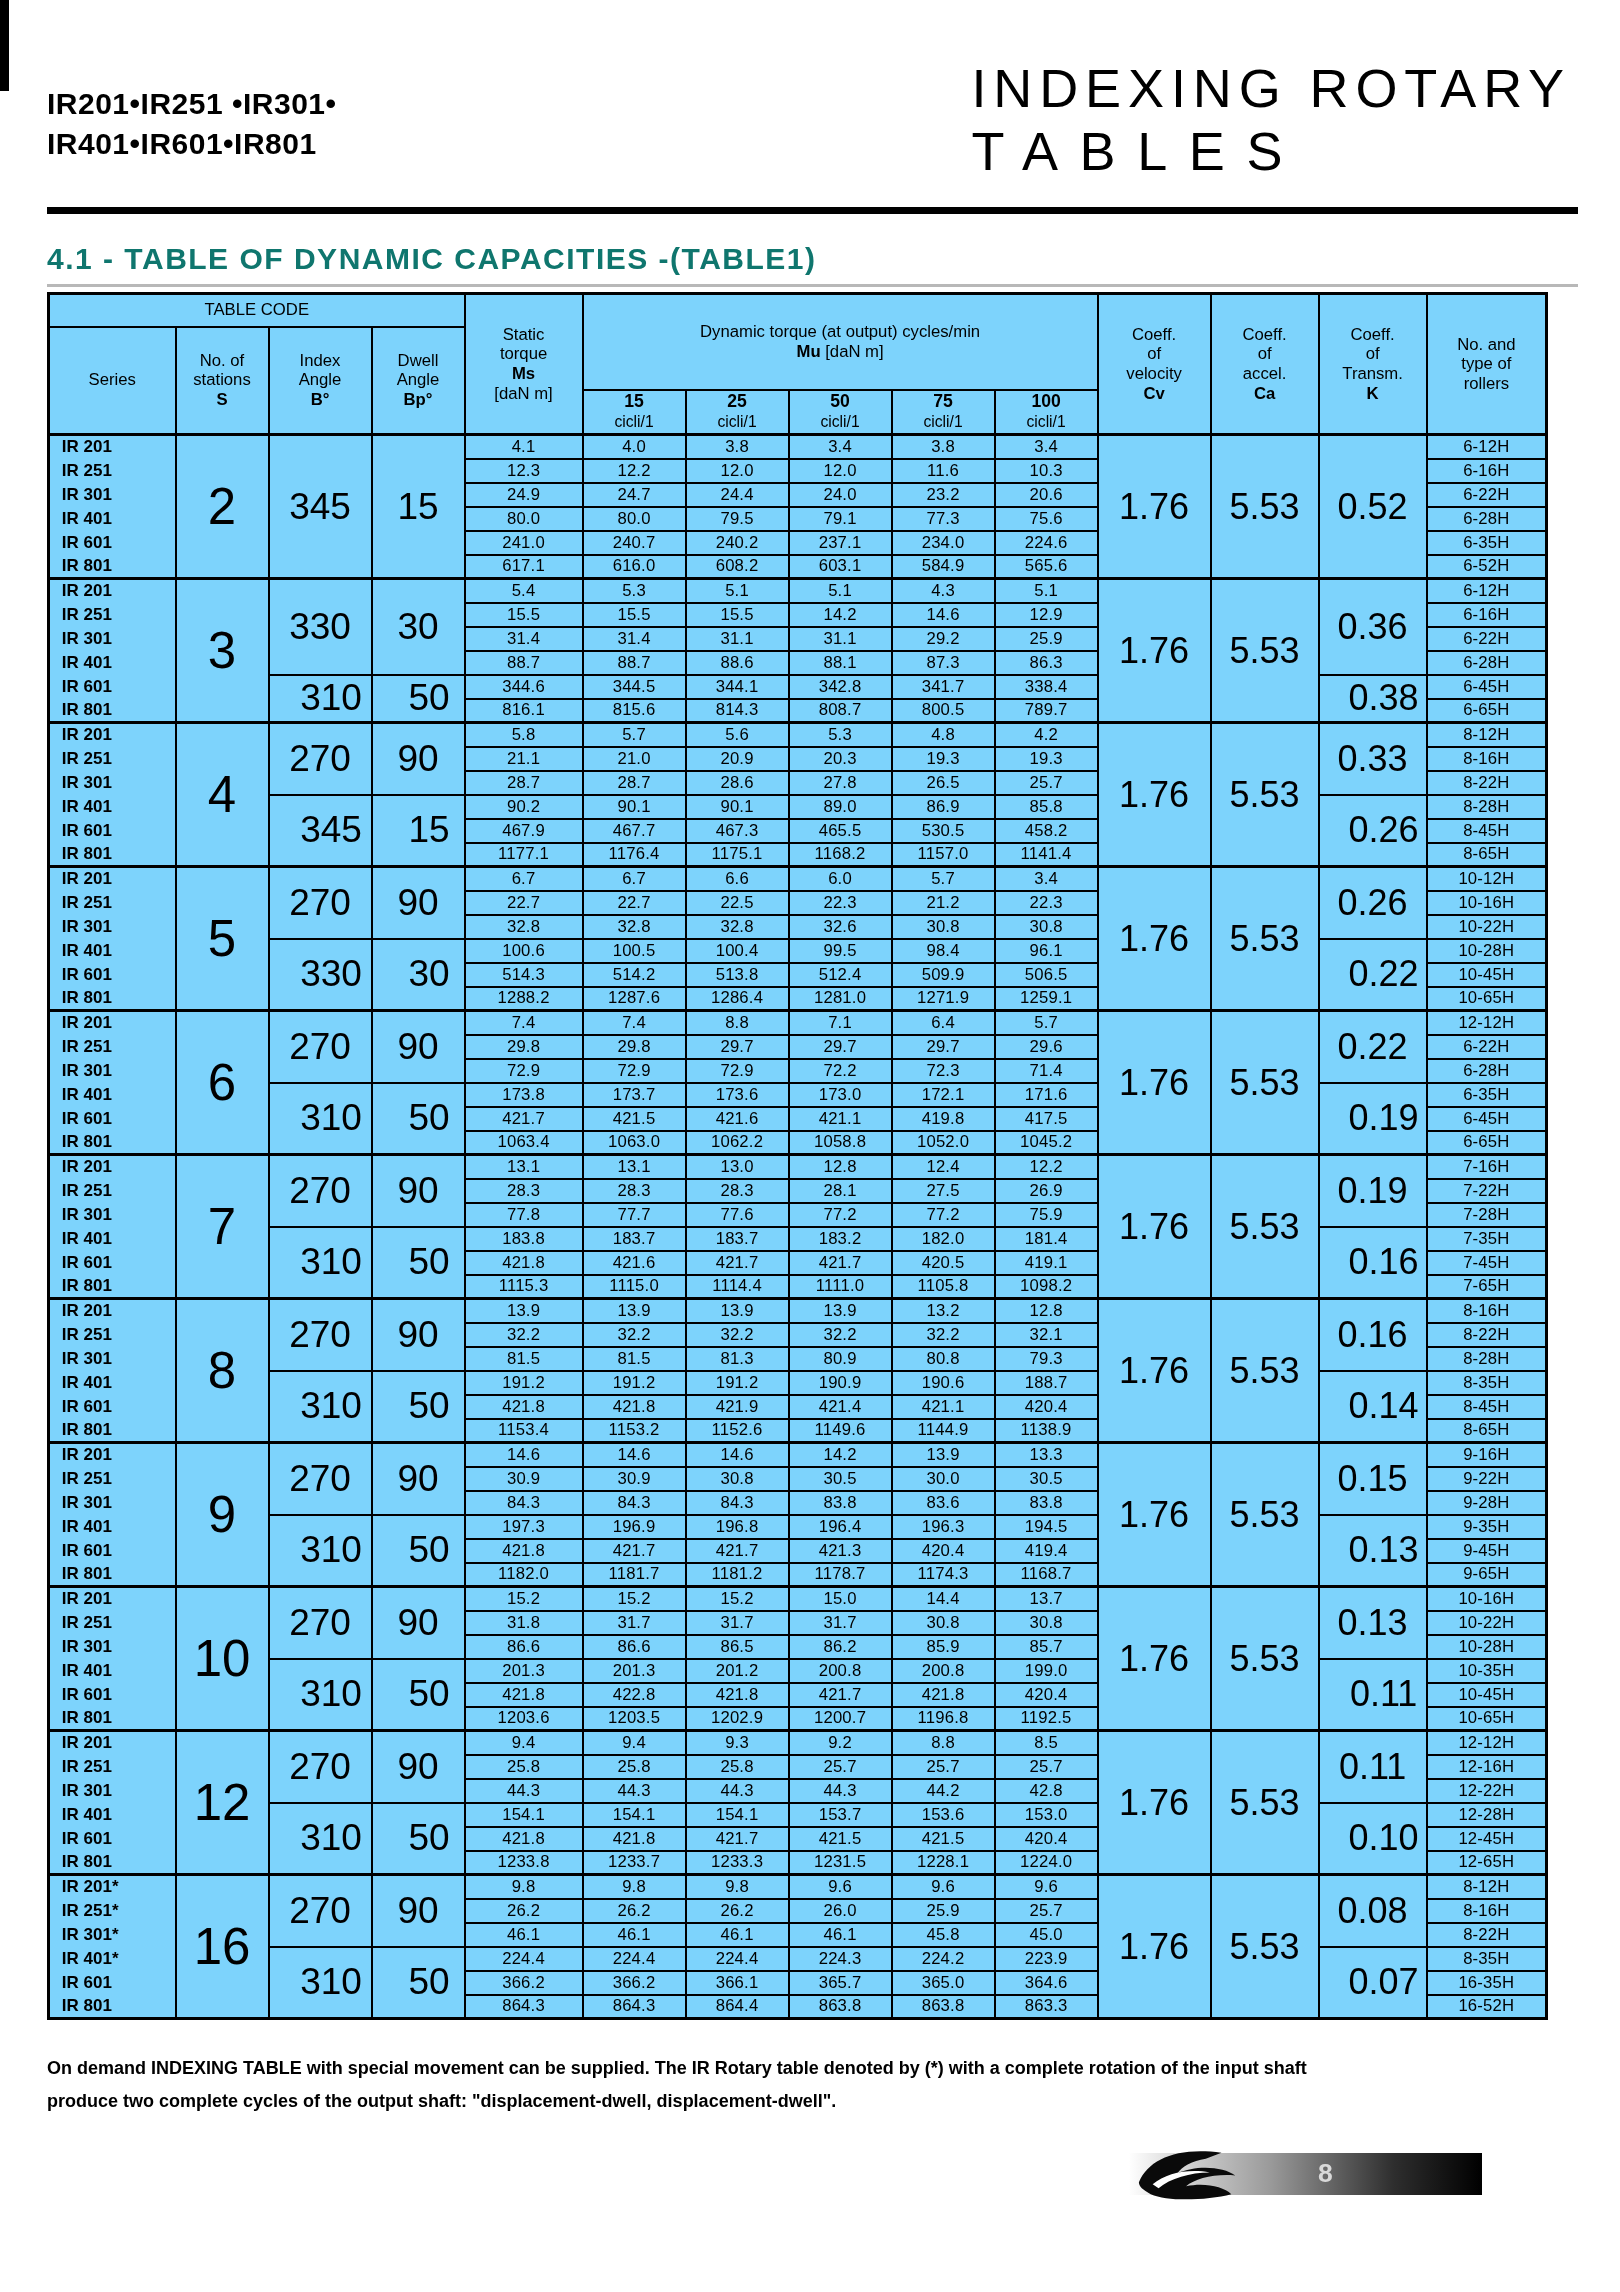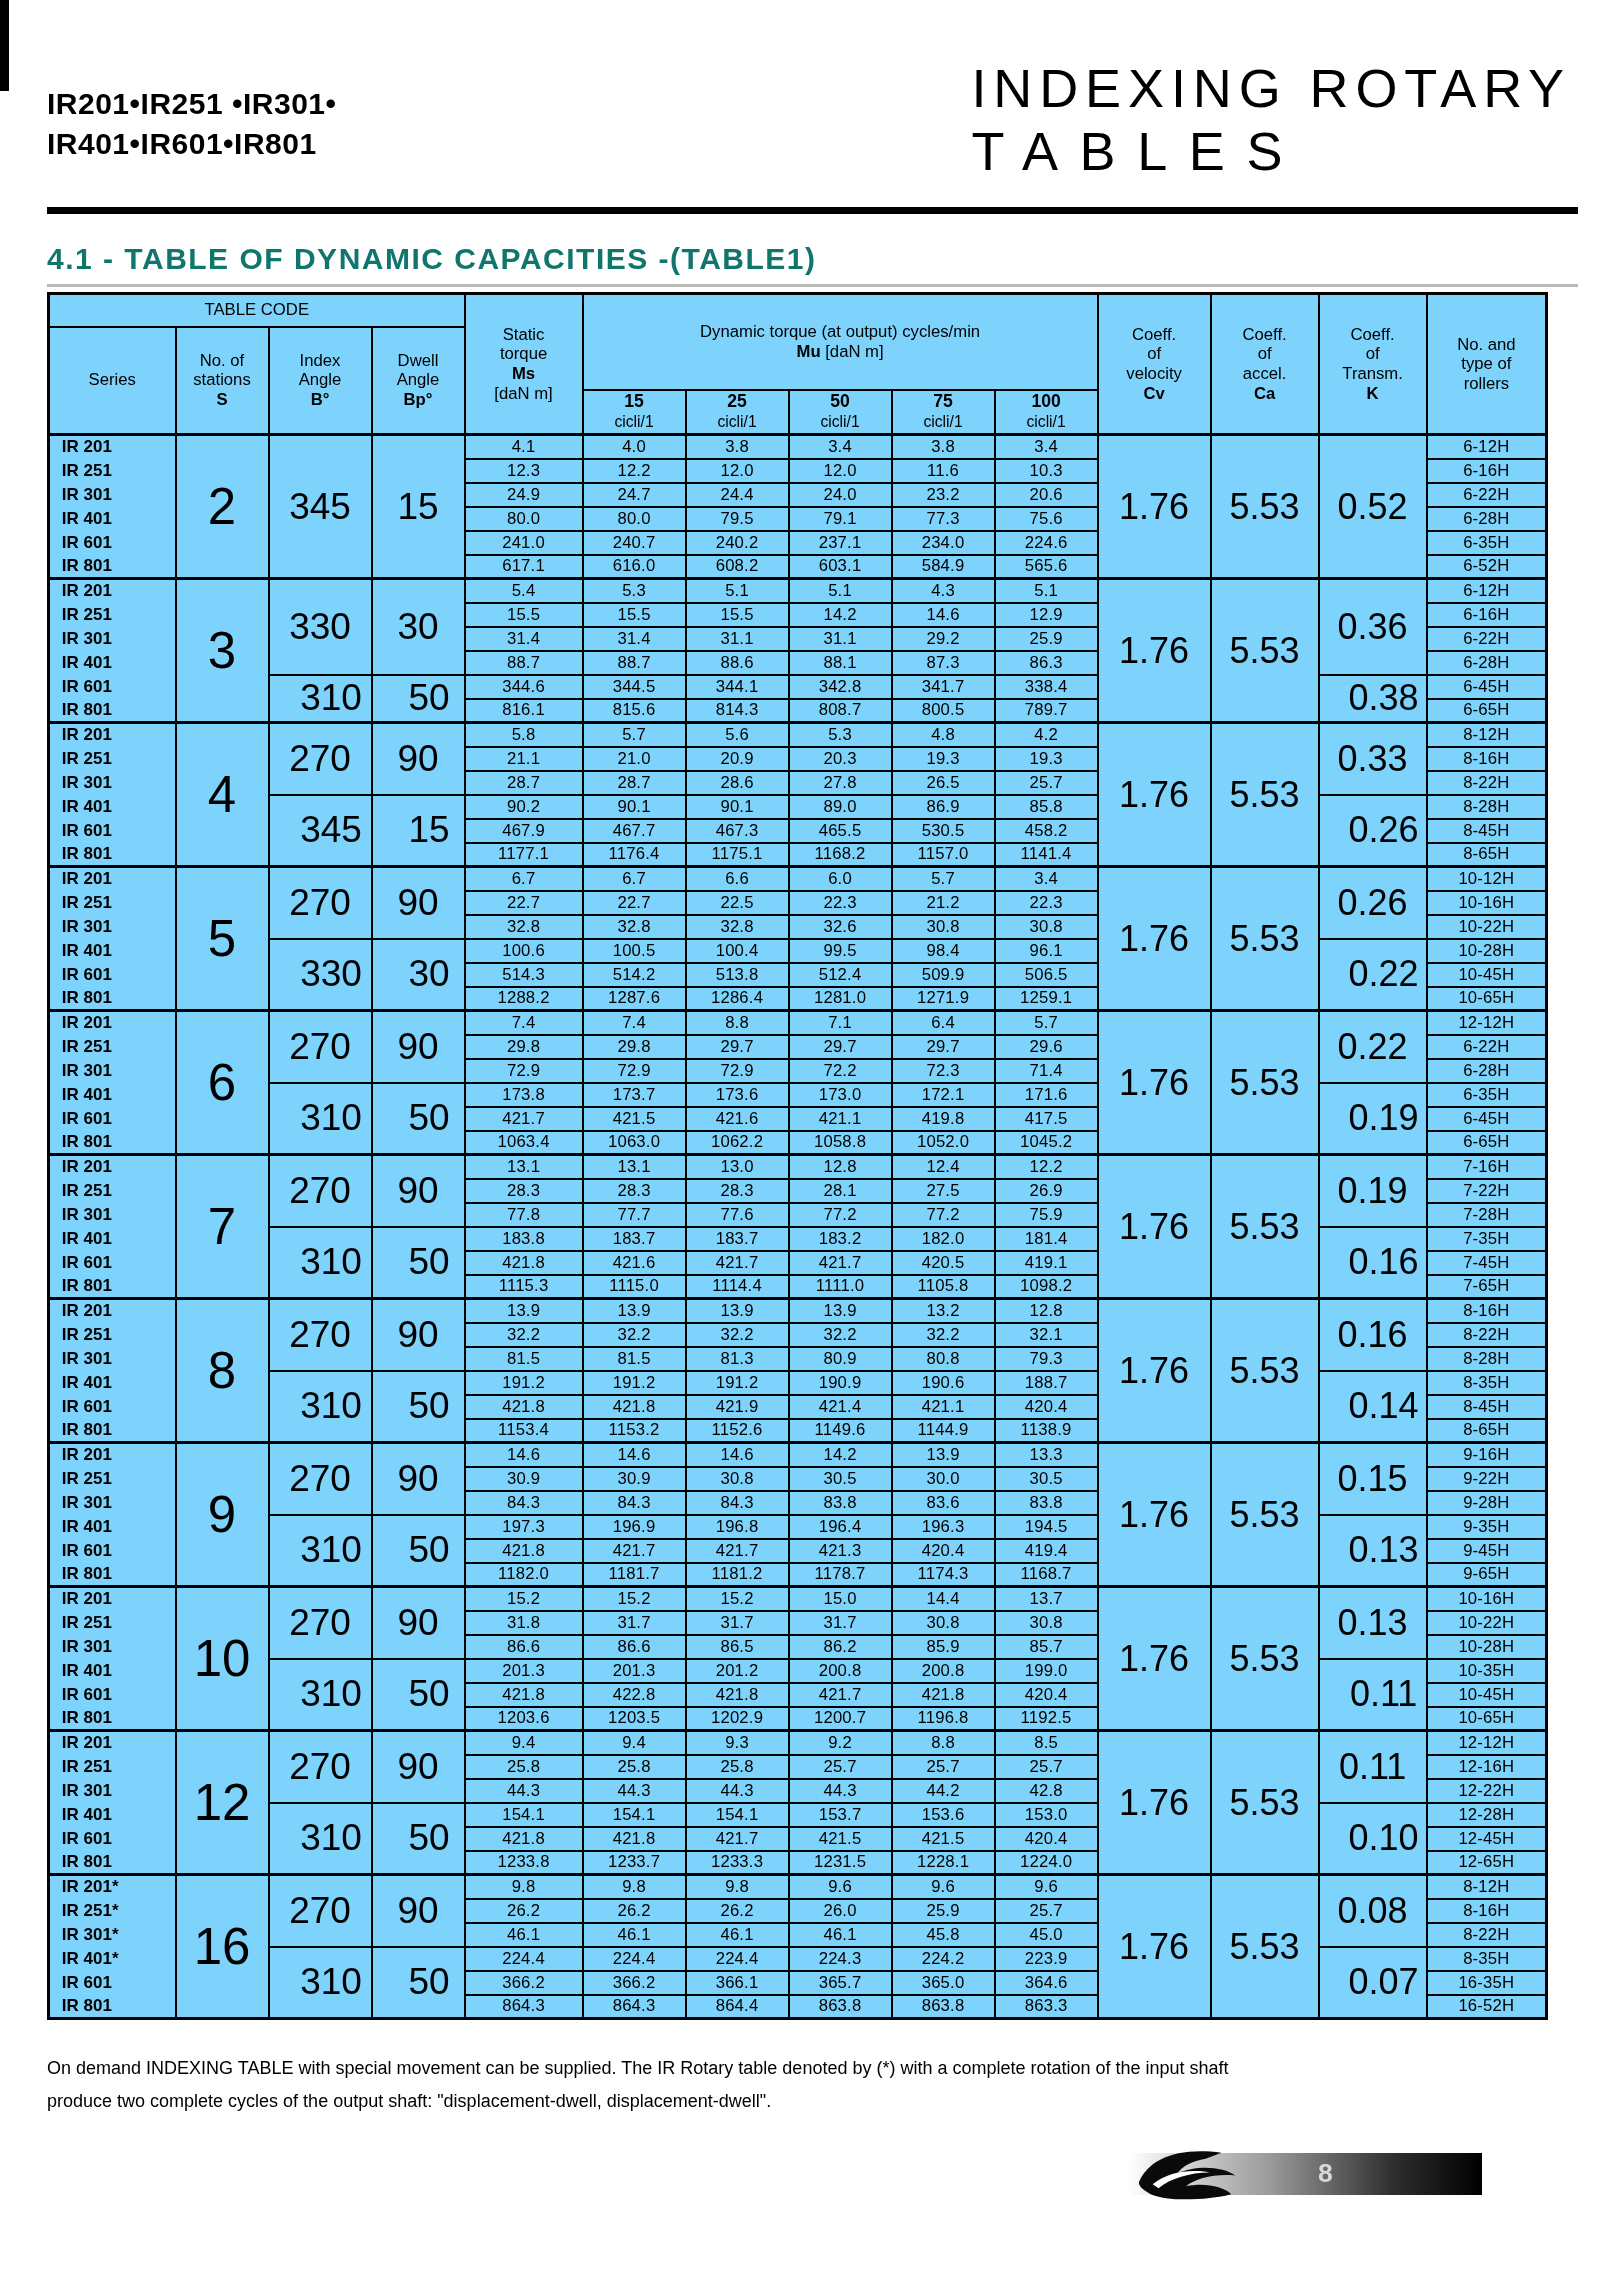--- a/index.html
+++ b/index.html
@@ -29,21 +29,21 @@
   td.series-cell{border-top:0;border-bottom:0;text-align:left;font-weight:bold;
                  padding-left:11.8px;font-size:17px;}
   tr.gstart td{border-top:3.9px solid #000;}
   tr.gstart td.series-cell{border-top:3.9px solid #000;}
   td.bsplit{border-top:2.9px solid #000;padding-left:22px;}
   td.stations-cell{font-size:51px;font-weight:400;}
   td.angle-cell{font-size:37px;font-weight:400;}
   td.coef-cell{font-size:36px;font-weight:400;}
   td.num-cell{font-size:16.7px;letter-spacing:0.2px;}
 
-  .footnote{left:47px;top:2052px;width:1531px;font-size:18px;font-weight:normal;line-height:33px;}
+  .footnote{left:47px;top:2052px;width:1531px;font-size:18px;font-weight:bold;line-height:33px;}
   .footer-bar{left:1129px;top:2153px;width:353px;height:42px;
       background:linear-gradient(90deg,#ffffff 0%,#dddddd 12%,#9a9a9a 40%,#2e2e2e 75%,#000000 100%);}
   .page-number{left:1318px;top:2158px;font-size:26.5px;font-weight:bold;color:#d9d9d9;}
   .logo{left:1133px;top:2143px;width:116px;height:63px;}
 </style>
 </head>
 <body>
 
 <div class="page">
 

